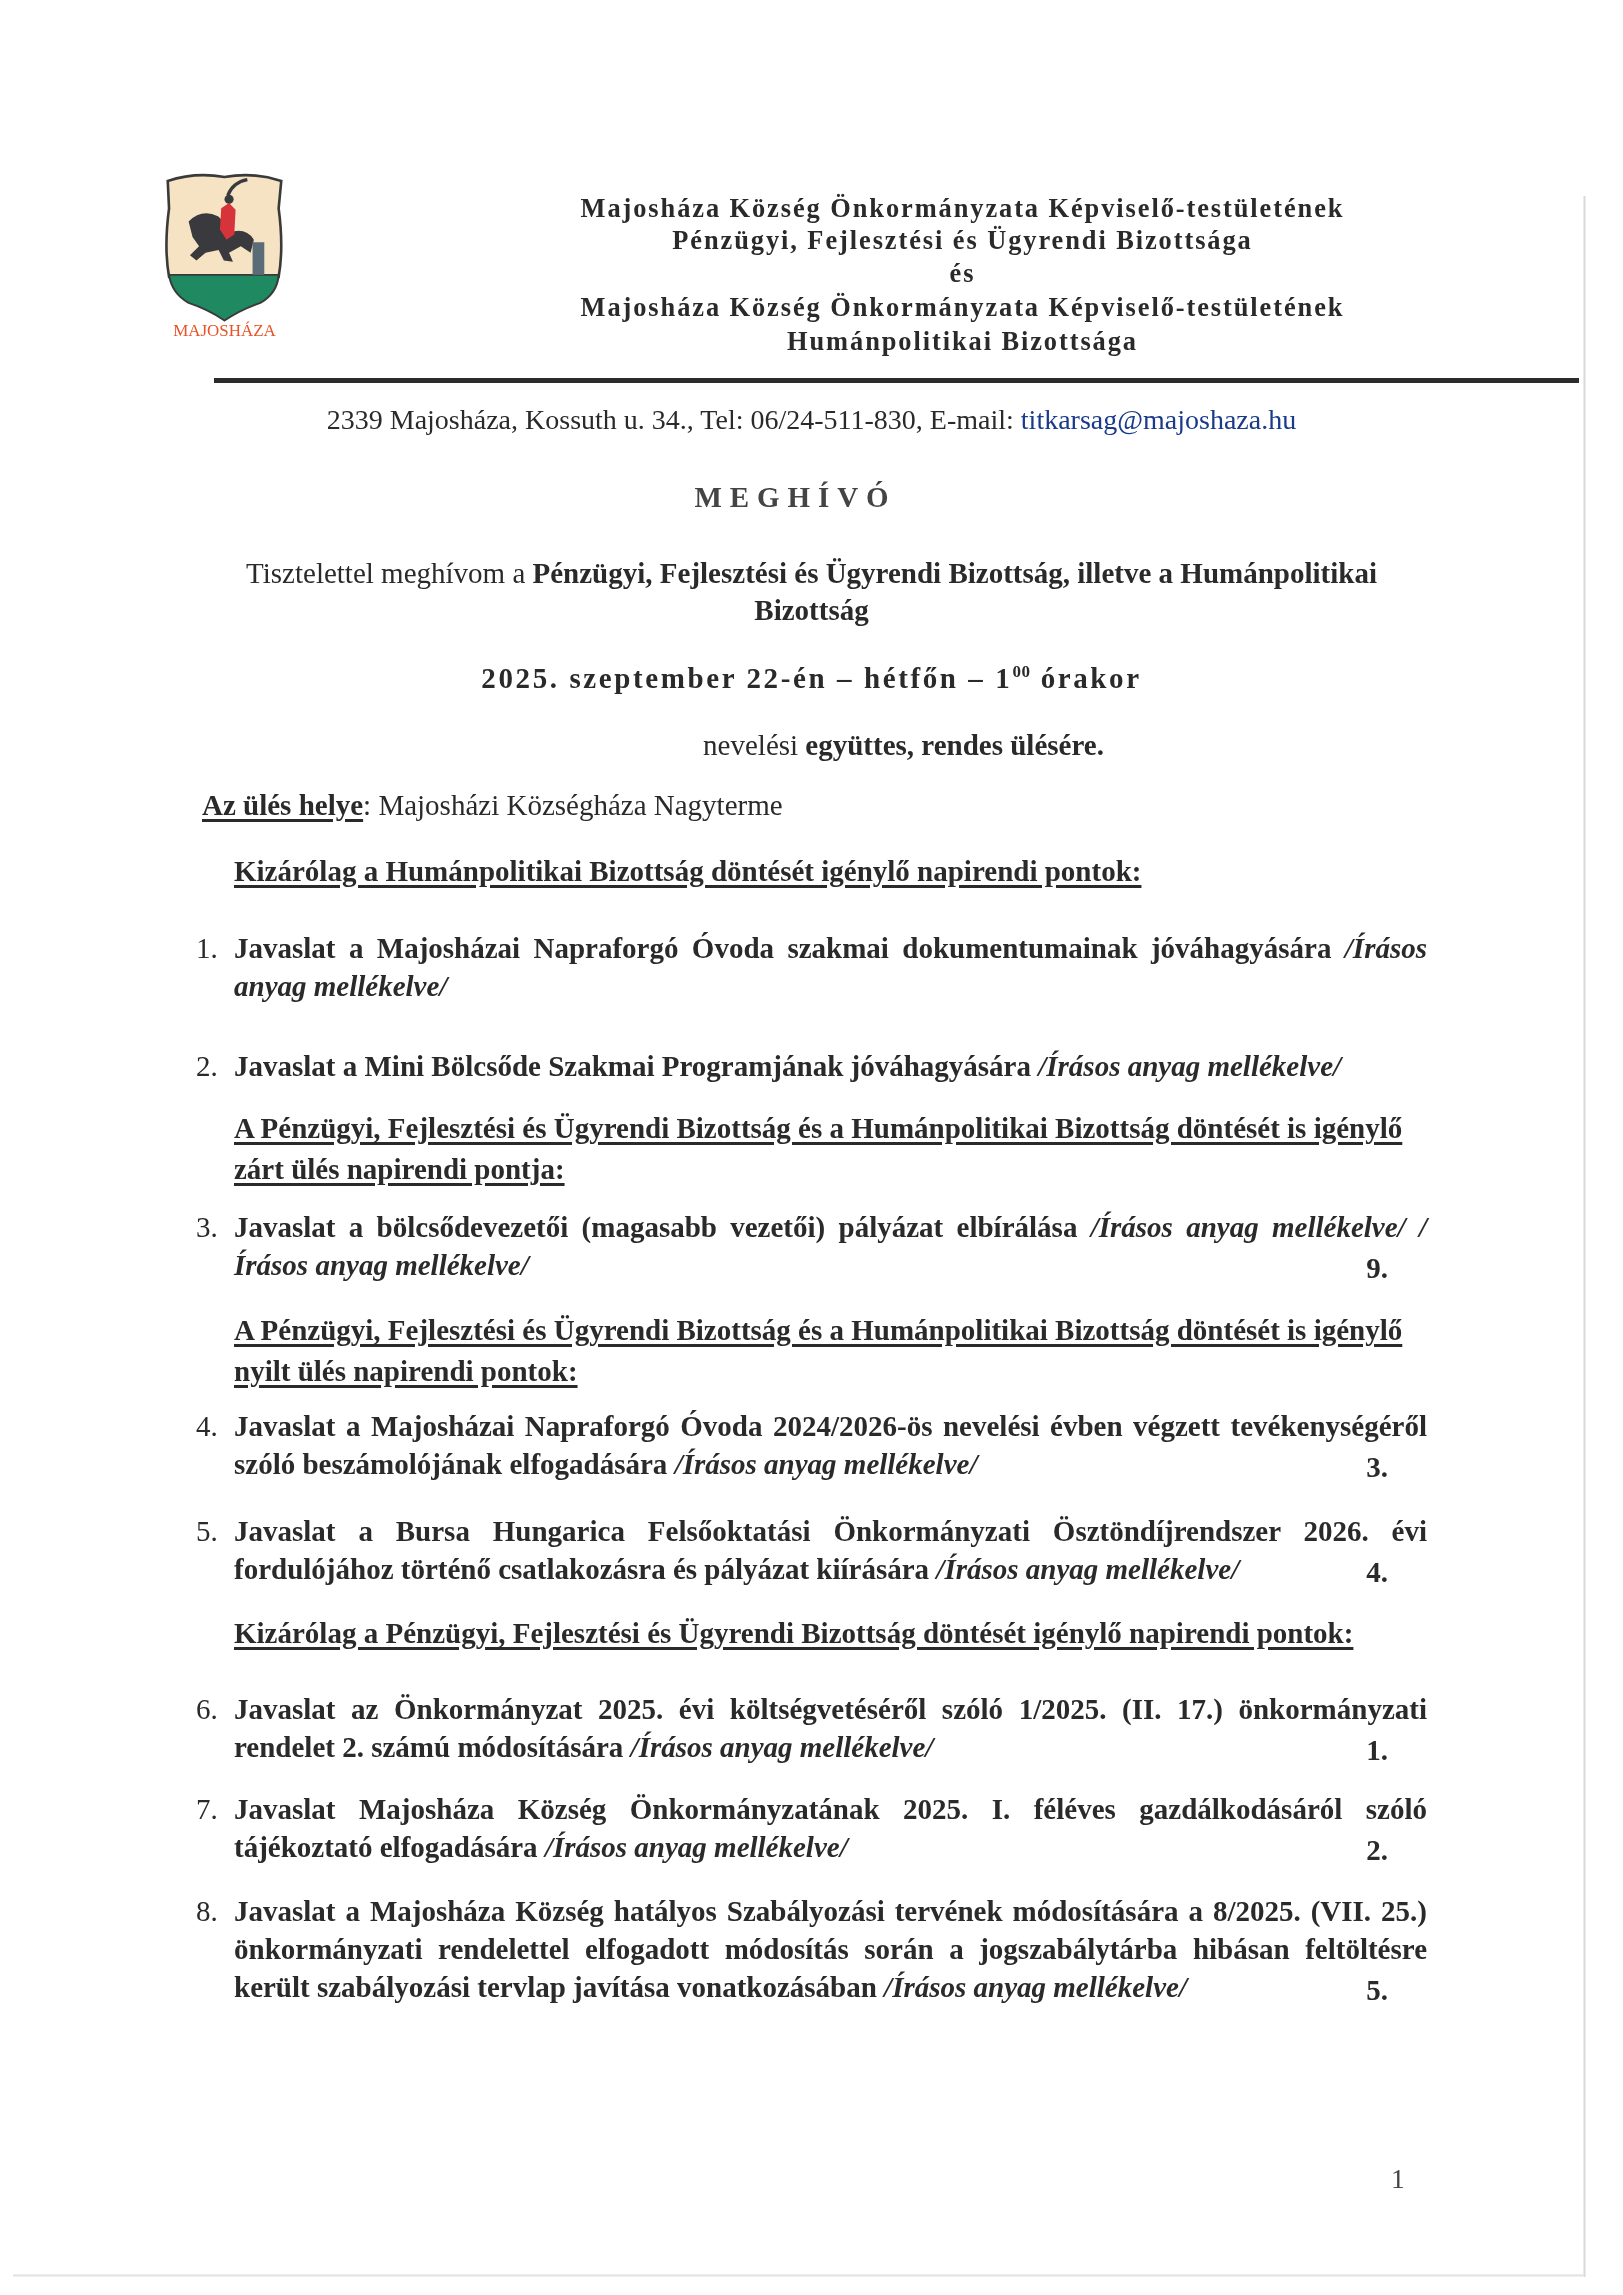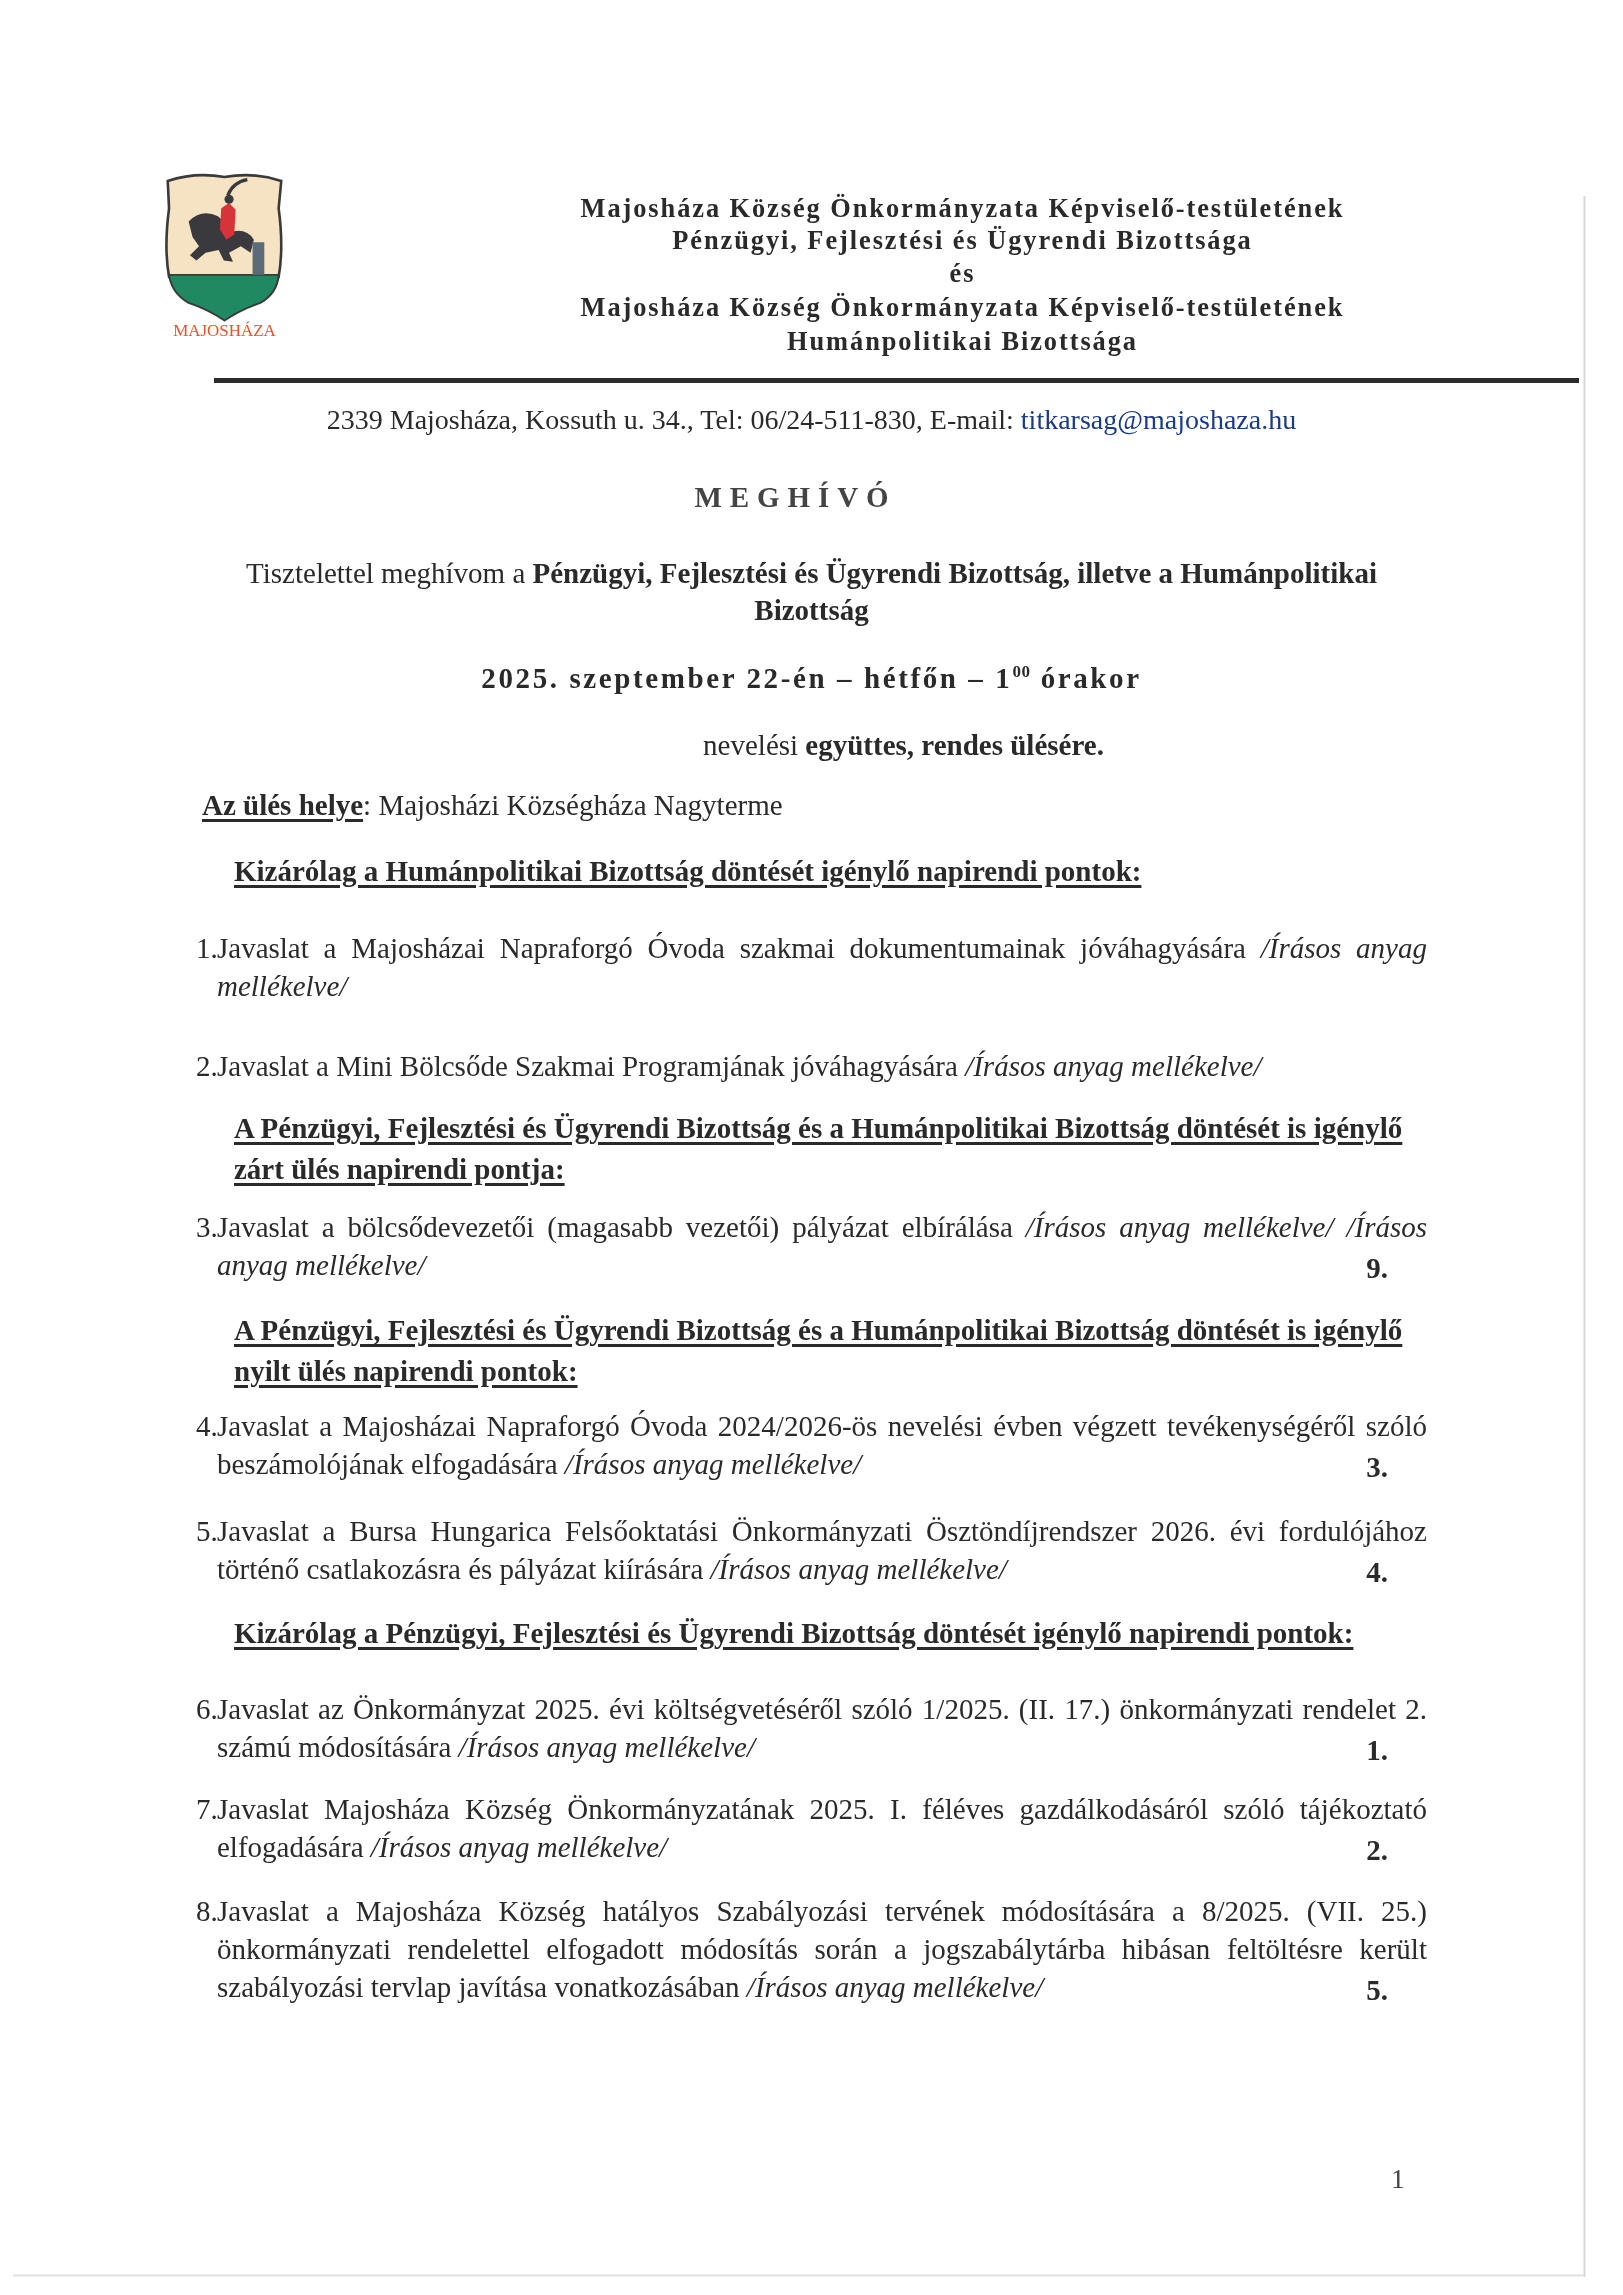--- a/index.html
+++ b/index.html
@@ -28,21 +28,21 @@
   .b { font-weight: bold; }
   .date { font-weight: bold; font-size: 29px; letter-spacing: 2.6px; }
   .date sup { font-size: 17px; letter-spacing: 0.7px; }
 
   .txt { position: absolute; left: 202px; width: 1224px; font-size: 29px; line-height: 37px; }
   .u { text-decoration: underline; text-decoration-thickness: 2.6px; text-underline-offset: 3.9px; }
   .sec { position: absolute; left: 202px; width: 1231px; font-weight: bold; font-size: 29px; line-height: 41px; margin-left: 32px; }
 
   .item { position: absolute; left: 196px; width: 1231px; font-size: 29px; line-height: 38px; }
   .item .num { position: absolute; left: 0; top: 0; width: 33px; }
-  .item .body { margin-left: 21px; text-align: justify; }
+  .item .body { margin-left: 38px; text-align: justify; font-weight: bold; }
   .item .note { font-style: italic; }
   .item .pg { position: absolute; right: 39px; font-weight: bold; }
 
   .pageno { position: absolute; left: 1391px; top: 2163px; font-size: 27.5px; color: #444; }
 </style>
 </head>
 <body>
 
 <div class="scan-edge-right"></div>
 <div class="scan-edge-bottom"></div>

